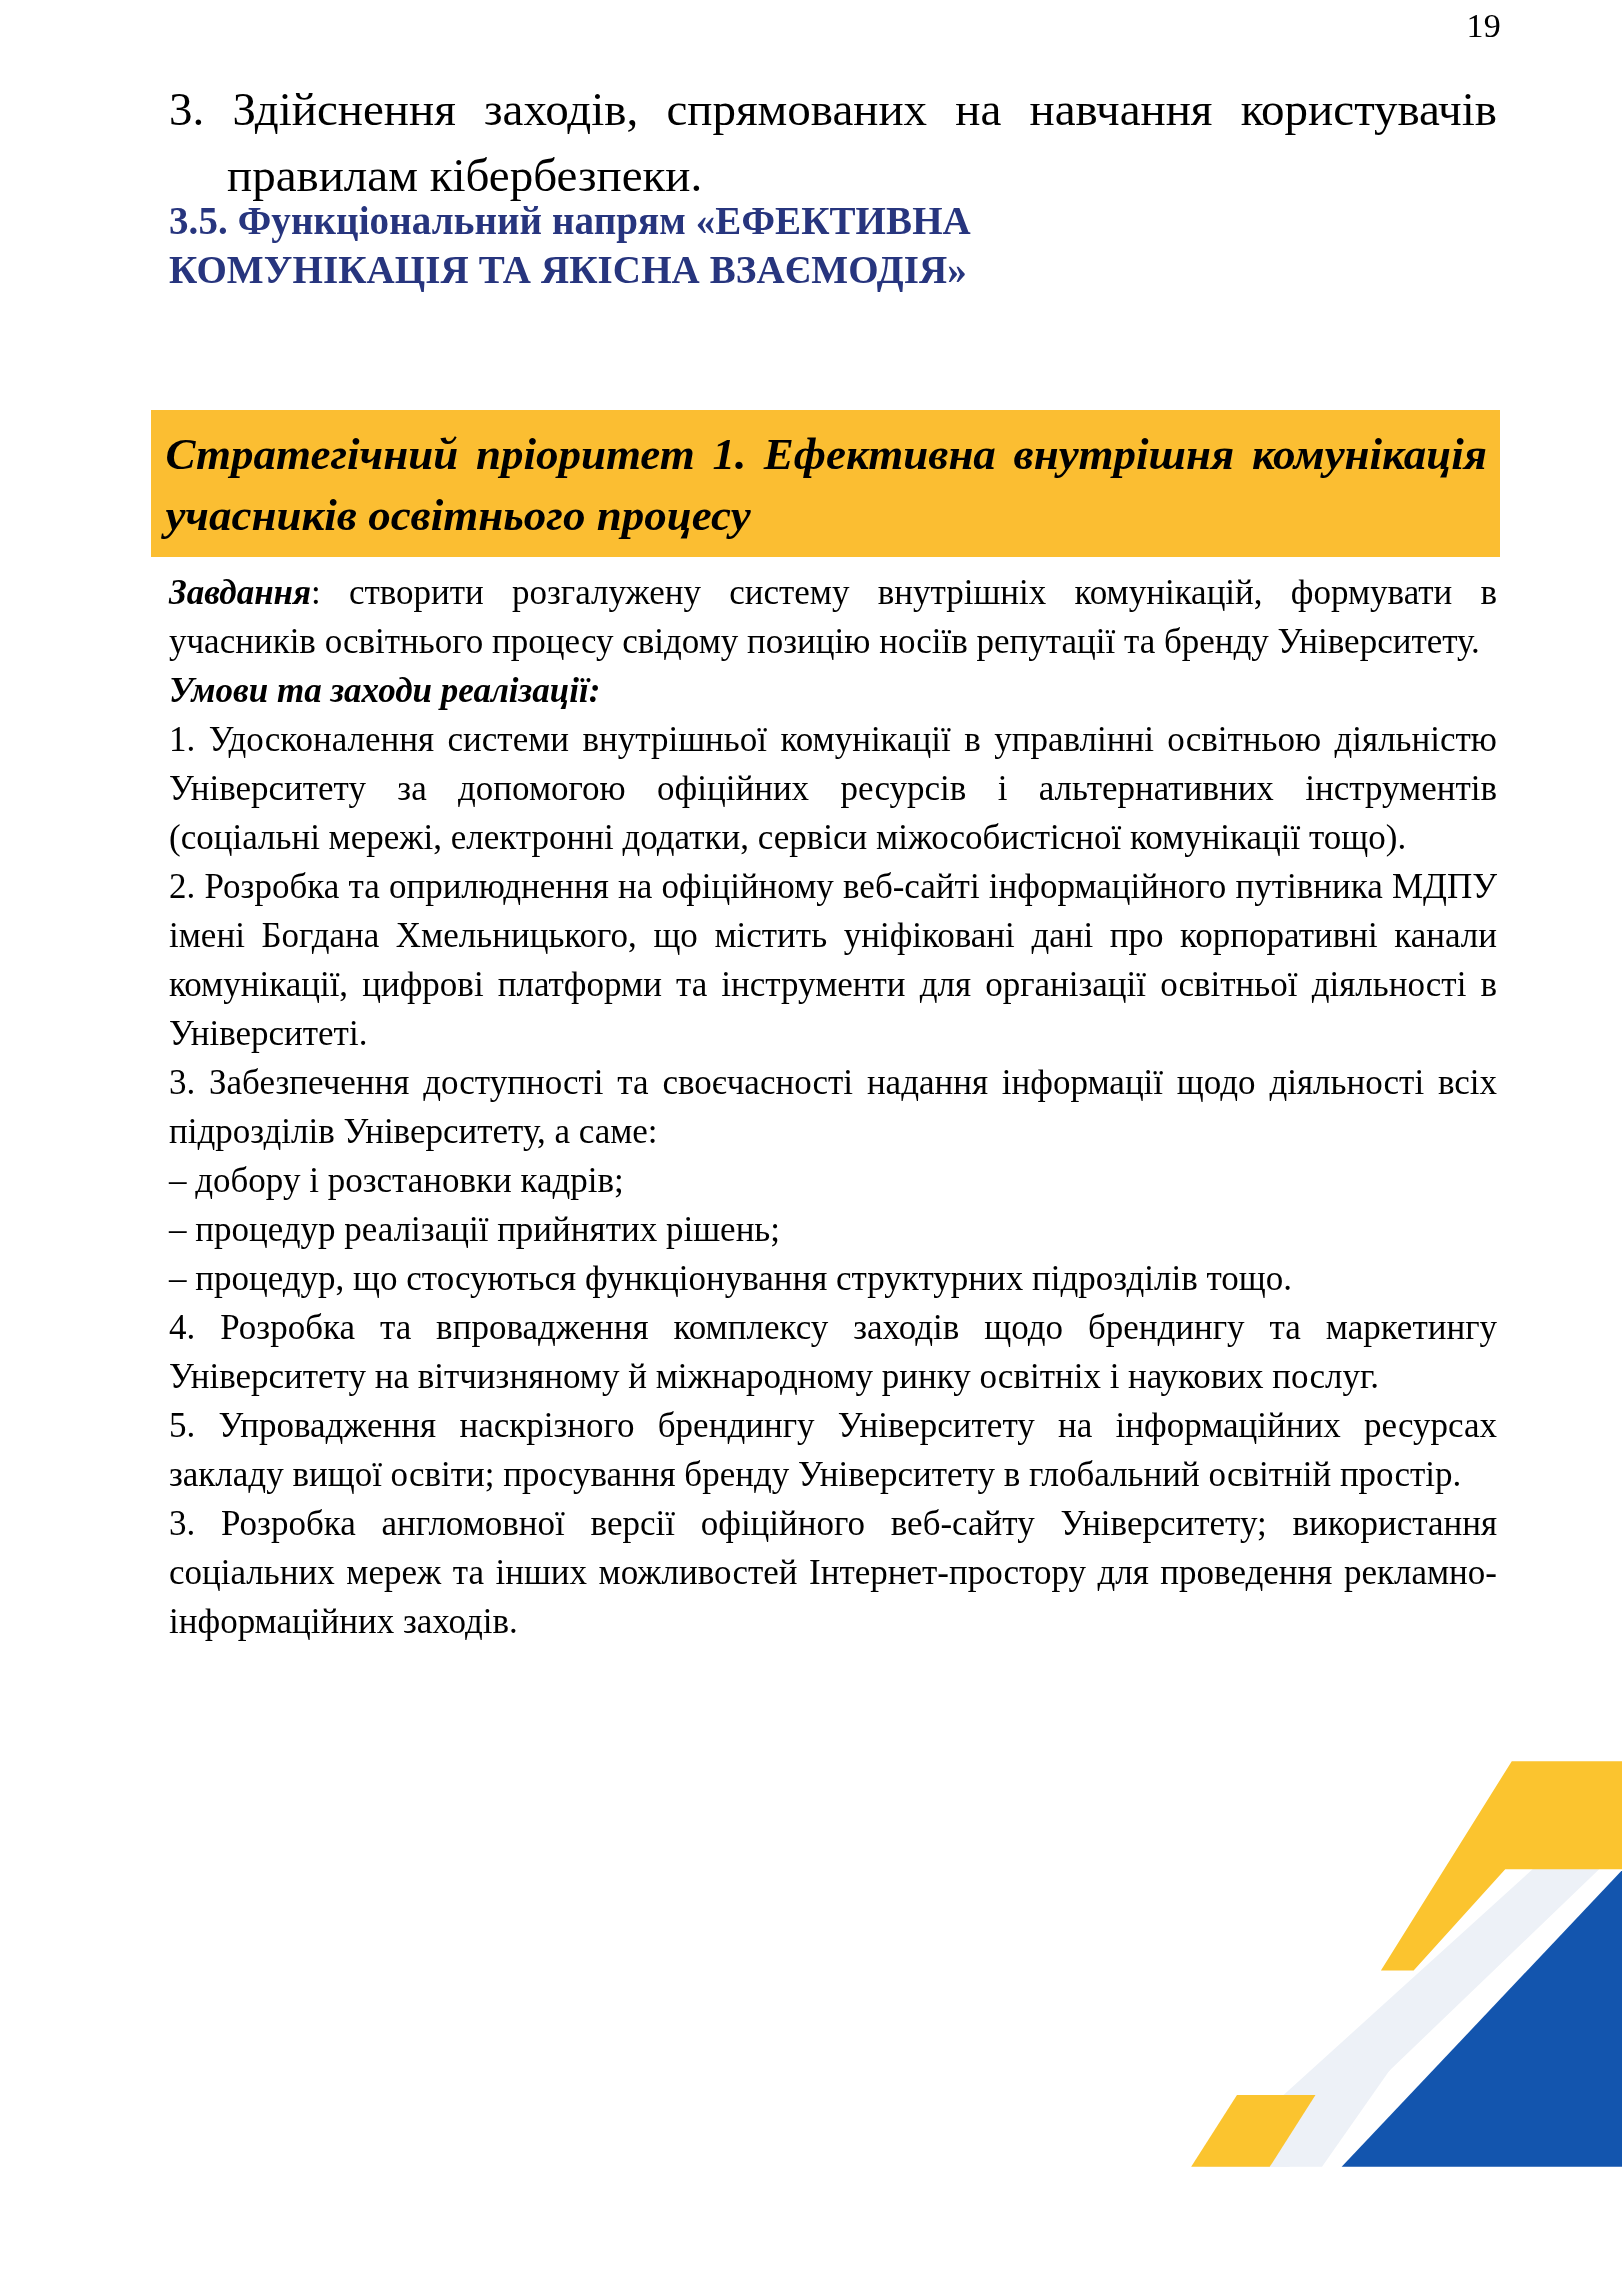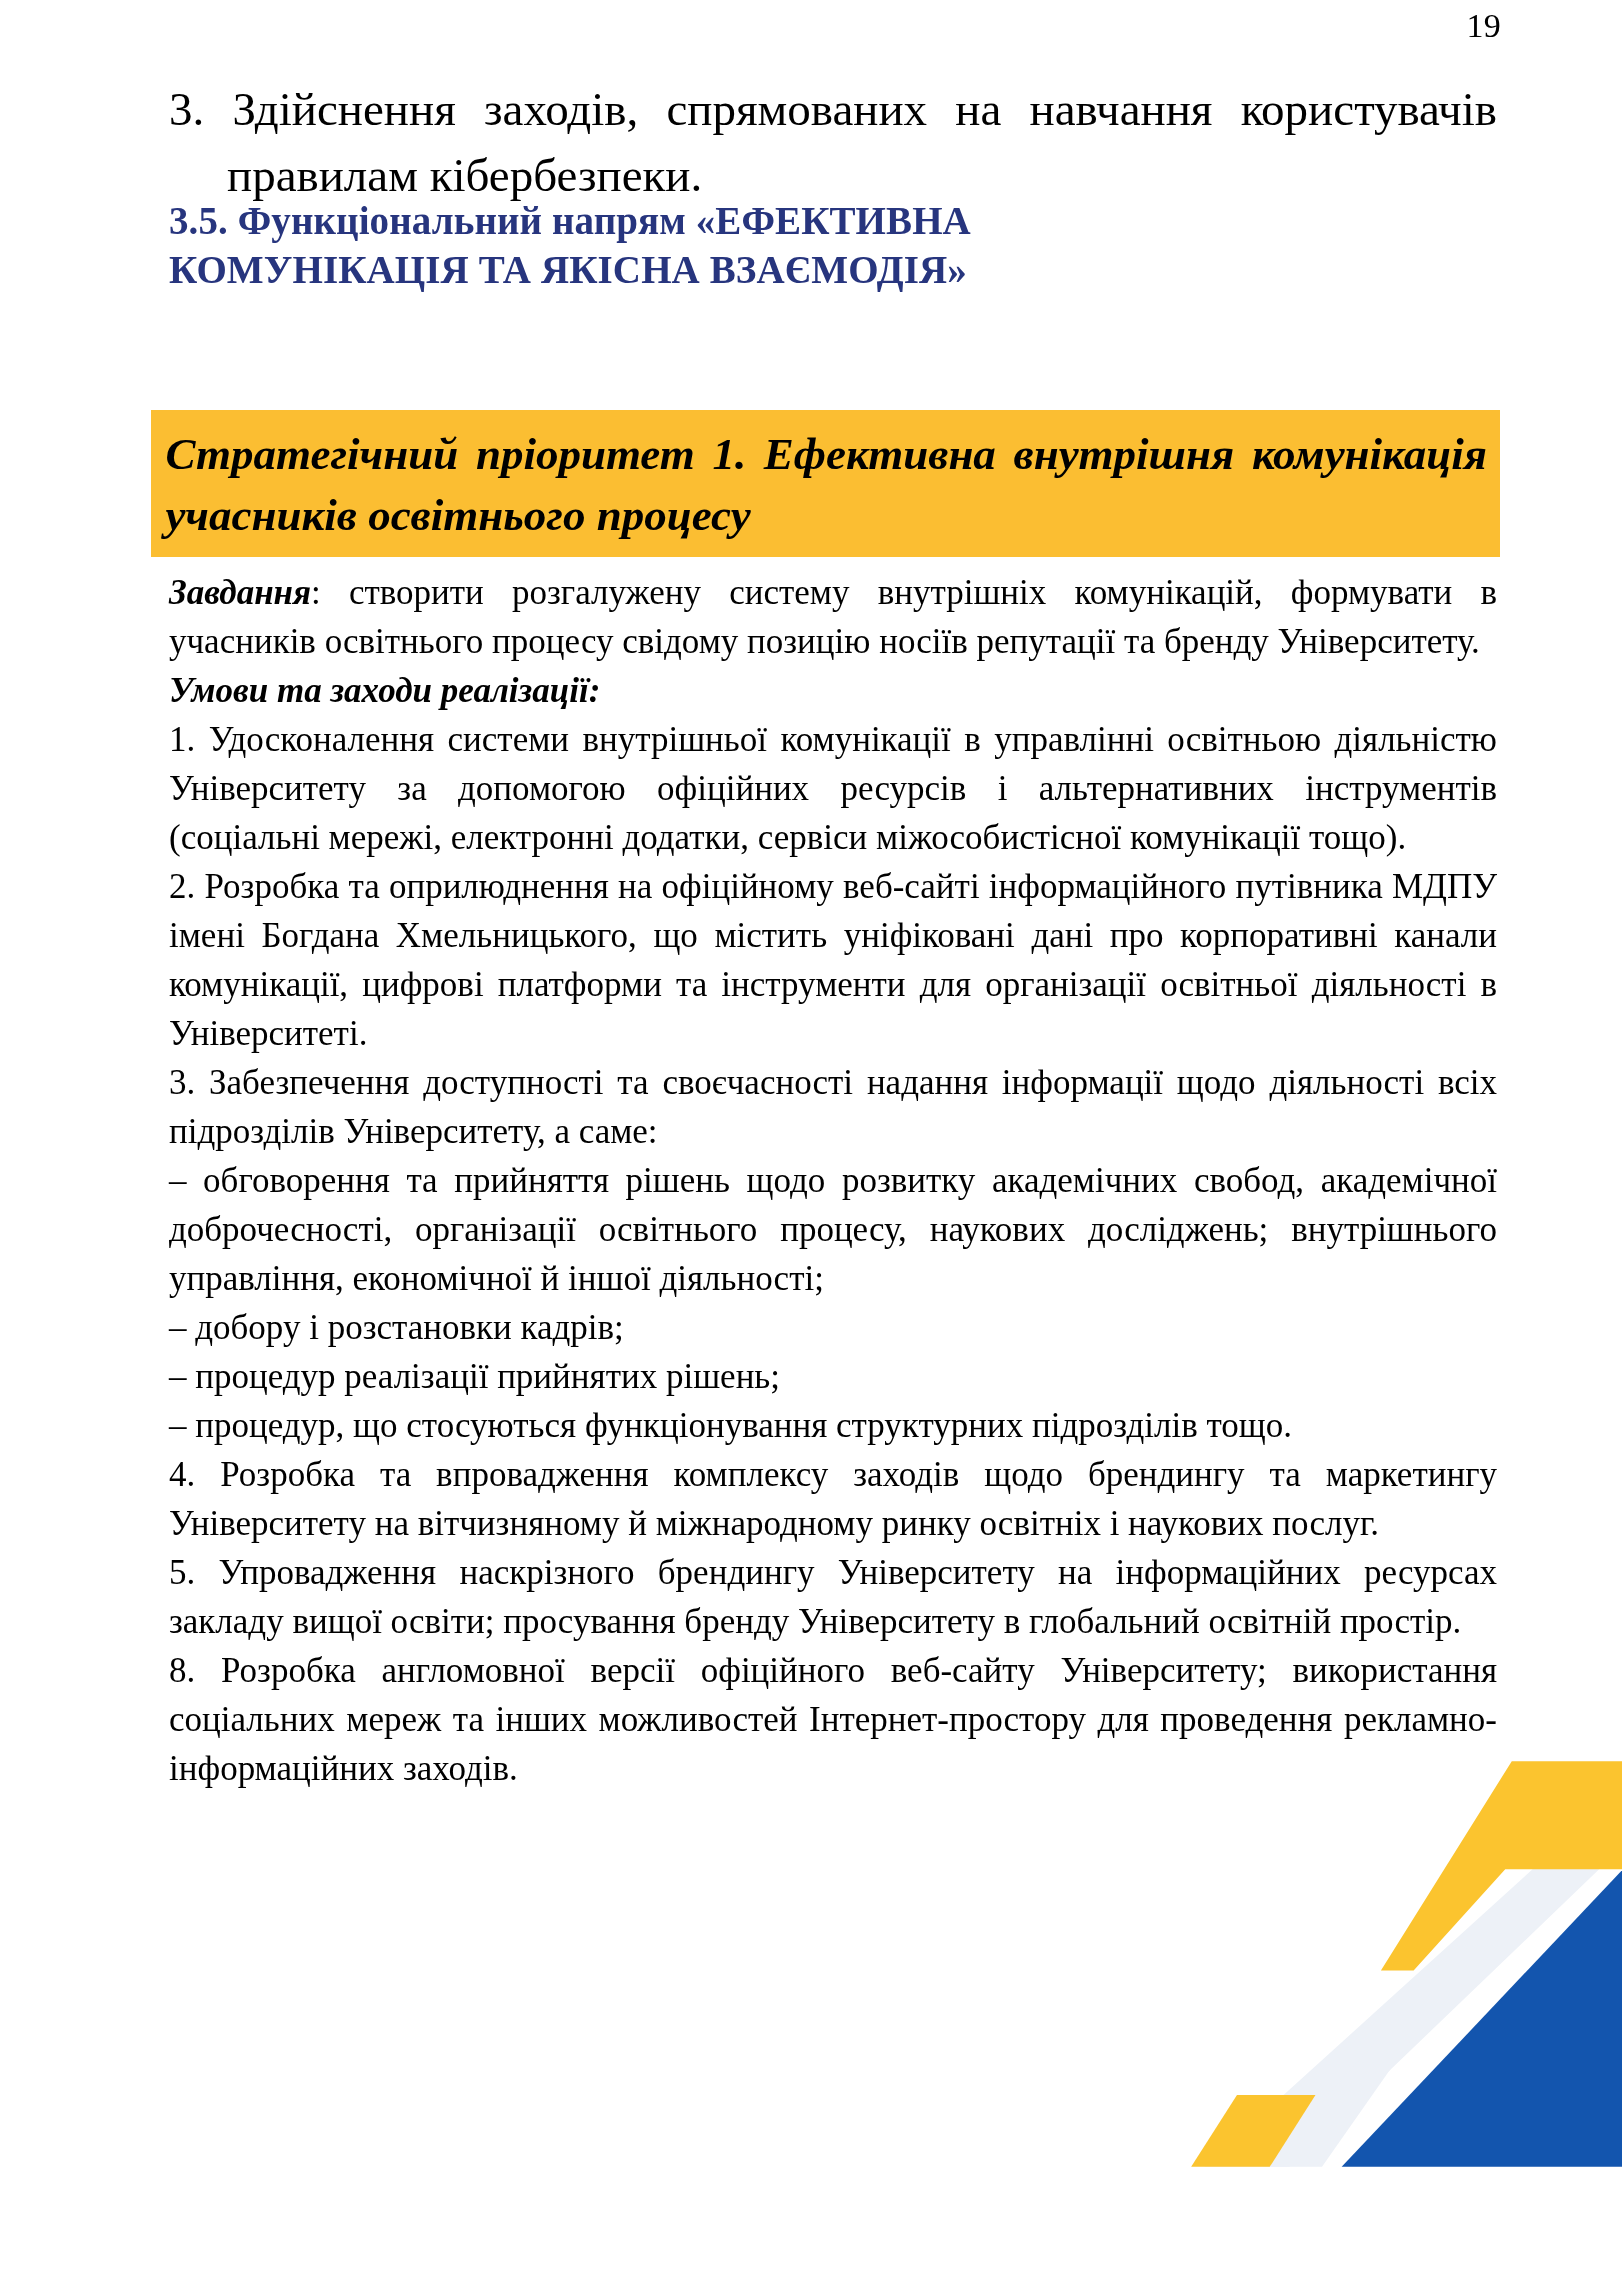--- a/index.html
+++ b/index.html
@@ -151,33 +151,32 @@
     <p class="para"><span class="bold-italic-lead">Завдання</span><span>: створити розгалужену систему внутрішніх комунікацій, формувати в учасників освітнього процесу свідому позицію носіїв репутації та бренду Університету.</span></p>
 
     <p class="para last-left"><span class="heading-inline">Умови та заходи реалізації:</span></p>
 
     <p class="para">1.   Удосконалення системи внутрішньої комунікації в управлінні освітньою діяльністю Університету за допомогою офіційних ресурсів і альтернативних інструментів (соціальні мережі, електронні додатки, сервіси міжособистісної комунікації тощо).</p>
 
     <p class="para">2.   Розробка та оприлюднення на офіційному веб-сайті інформаційного путівника МДПУ імені Богдана Хмельницького, що містить уніфіковані дані про корпоративні канали комунікації, цифрові платформи та інструменти для організації освітньої діяльності в Університеті.</p>
 
     <p class="para last-left">3.   Забезпечення доступності та своєчасності надання інформації щодо діяльності всіх підрозділів Університету, а саме:</p>
 
-    <p class="para">– обговорення та прийняття рішень щодо розвитку академічних свобод, академічної доброчесності, організації освітнього процесу, наукових досліджень; внутрішнього управління, економічної й іншої діяльності;</p>
 
     <p class="para last-left">– добору і розстановки кадрів;</p>
 
     <p class="para last-left">– процедур реалізації прийнятих рішень;</p>
 
     <p class="para last-left">– процедур, що стосуються функціонування структурних підрозділів тощо.</p>
 
     <p class="para last-left">4. Розробка та впровадження комплексу заходів щодо брендингу та маркетингу Університету на вітчизняному й міжнародному ринку освітніх і наукових послуг.</p>
 
     <p class="para last-left">5. Упровадження наскрізного брендингу Університету на інформаційних ресурсах закладу вищої освіти; просування бренду Університету в глобальний освітній простір.</p>
 
-    <p class="para last-left">8. Розробка англомовної версії офіційного веб-сайту Університету; використання соціальних мереж та інших можливостей Інтернет-простору для проведення рекламно-інформаційних заходів.</p>
+    <p class="para last-left">3. Розробка англомовної версії офіційного веб-сайту Університету; використання соціальних мереж та інших можливостей Інтернет-простору для проведення рекламно-інформаційних заходів.</p>
 
   </div>
 
   <div class="corner-decor">
     <svg viewBox="0 0 700 640" xmlns="http://www.w3.org/2000/svg" aria-hidden="true">
 
       <polygon points="700,60 700,150 190,640 60,640" fill="#EDF1F7"></polygon>
 
       <polygon points="240,640 150,640 330,440 380,440" fill="#EDF1F7"></polygon>
 

